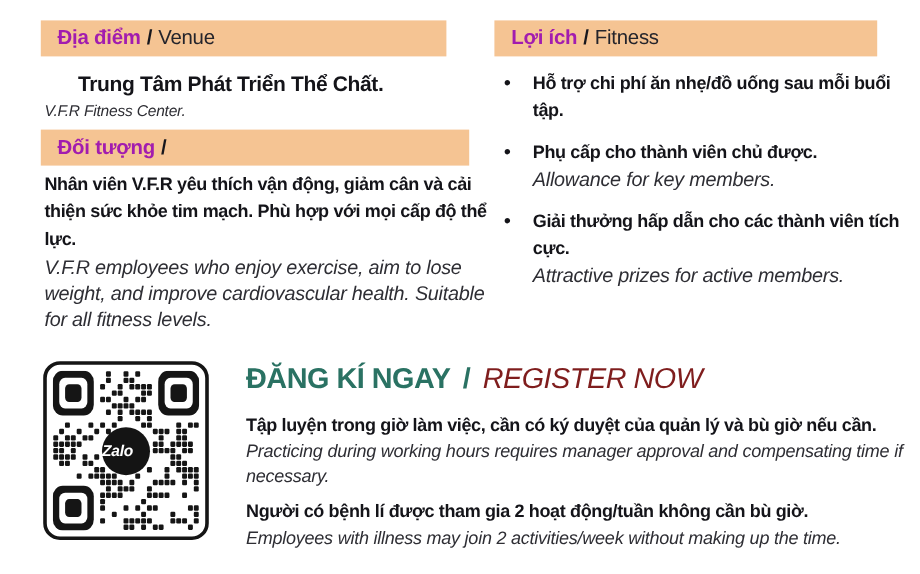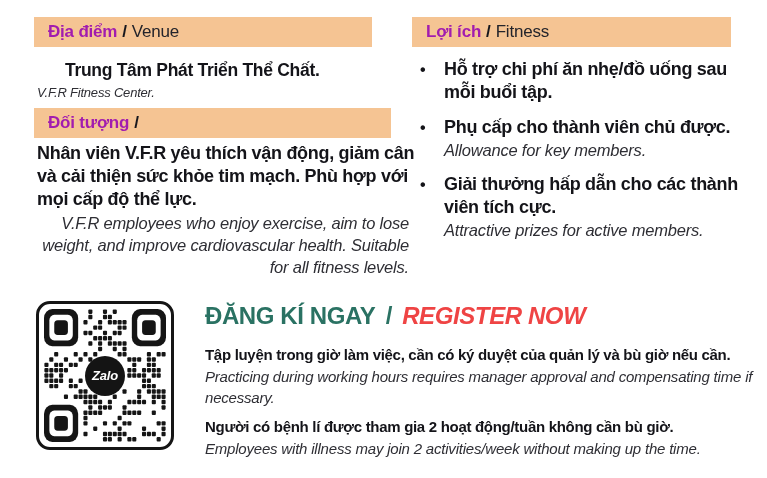--- a/index.html
+++ b/index.html
@@ -10,43 +10,43 @@
   }
   .abs{position:absolute;}
   .banner{
     position:absolute;height:30px;background:#f5c493;
     display:flex;align-items:center;padding-left:14px;box-sizing:border-box;
     font-size:17px;letter-spacing:-0.2px;
   }
   .b-vi{font-weight:700;color:#a21caf;text-align:right;}
   .b-sep{font-weight:700;margin:0 5px;color:#17171d;}
   .b-en{color:#24242b;}
-  .vi-bold{font-weight:700;font-size:18px;line-height:23px;letter-spacing:-0.3px;color:#141419;}
+  .vi-bold{font-weight:700;font-size:15px;line-height:23px;letter-spacing:-0.3px;color:#141419;}
   .en-italic{font-style:italic;font-size:16.5px;line-height:22px;letter-spacing:-0.2px;color:#2e2e34;}
   .venue-vi{font-weight:700;font-size:17.5px;letter-spacing:-0.3px;color:#141419;}
   .venue-en{font-style:italic;font-size:13px;letter-spacing:-0.2px;color:#2e2e34;}
   .bullets{position:absolute;left:420px;top:58px;width:332px;}
   .bullet-item{display:flex;margin-bottom:12px;}
   .bullet-dot{width:24px;flex:0 0 24px;font-size:16px;font-weight:700;line-height:23px;color:#141419;}
   .bullet-text{width:308px;}
   .heading{position:absolute;left:205px;top:302px;font-size:24px;letter-spacing:-0.4px;white-space:nowrap;}
   .heading .h-vi{font-weight:800;color:#2a7263;text-align:center;}
   .heading .h-sep{font-weight:700;color:#2a7263;margin:0 4px;}
-  .heading .h-en{font-style:italic;font-weight:700;color:#ef4444;}
+  .heading .h-en{font-style:italic;font-weight:400;color:#7f1d1d;}
   .rule .r-vi{font-weight:700;font-size:15px;line-height:22px;letter-spacing:-0.3px;color:#141419;}
   .rule .r-en{font-style:italic;font-size:15px;line-height:21px;letter-spacing:-0.2px;color:#2e2e34;}
   .qr{
     position:absolute;left:36px;top:301px;width:122px;height:133px;
     border:3.5px solid #151515;border-radius:14px;background:#fff;padding:5px;
   }
   .qr svg{width:100%;height:100%;display:block;}
   .qr-badge{
     position:absolute;left:50%;top:50%;transform:translate(-50%,-50%);
     width:40px;height:40px;border-radius:50%;background:#141414;
-    display:flex;align-items:center;justify-content:center;
+    display:flex;align-items:center;
   }
   .qr-badge span{
     color:#ffffff;font-weight:700;font-style:italic;font-size:13px;letter-spacing:-0.2px;
   }
 </style>
 </head>
 <body>
 
 <div class="page">
 
@@ -56,21 +56,21 @@
     <span class="b-en">Venue</span>
   </div>
   <div class="abs venue-vi" style="left:37px;top:60px;width:380px;margin-left:28px;">Trung Tâm Phát Triển Thể Chất.</div>
   <div class="abs venue-en" style="left:37px;top:85px;width:380px;">V.F.R Fitness Center.</div>
 
   <div class="banner" style="left:34px;top:108px;width:357px;">
     <span class="b-vi">Đối tượng</span>
     <span class="b-sep">/</span>
   </div>
   <div class="abs vi-bold" style="left:37px;top:142px;width:378px;">Nhân viên V.F.R yêu thích vận động, giảm cân và cải thiện sức khỏe tim mạch. Phù hợp với mọi cấp độ thể lực.</div>
-  <div class="abs en-italic" style="left:37px;top:212px;width:372px;text-align:right;">V.F.R employees who enjoy exercise, aim to lose weight, and improve cardiovascular health. Suitable for all fitness levels.</div>
+  <div class="abs en-italic" style="left:37px;top:212px;width:372px;">V.F.R employees who enjoy exercise, aim to lose weight, and improve cardiovascular health. Suitable for all fitness levels.</div>
 
   <div class="banner" style="left:412px;top:17px;width:319px;">
     <span class="b-vi">Lợi ích</span>
     <span class="b-sep">/</span>
     <span class="b-en">Fitness</span>
   </div>
 
   <div class="bullets">
     <div class="bullet-item">
       <div class="bullet-dot">•</div>

